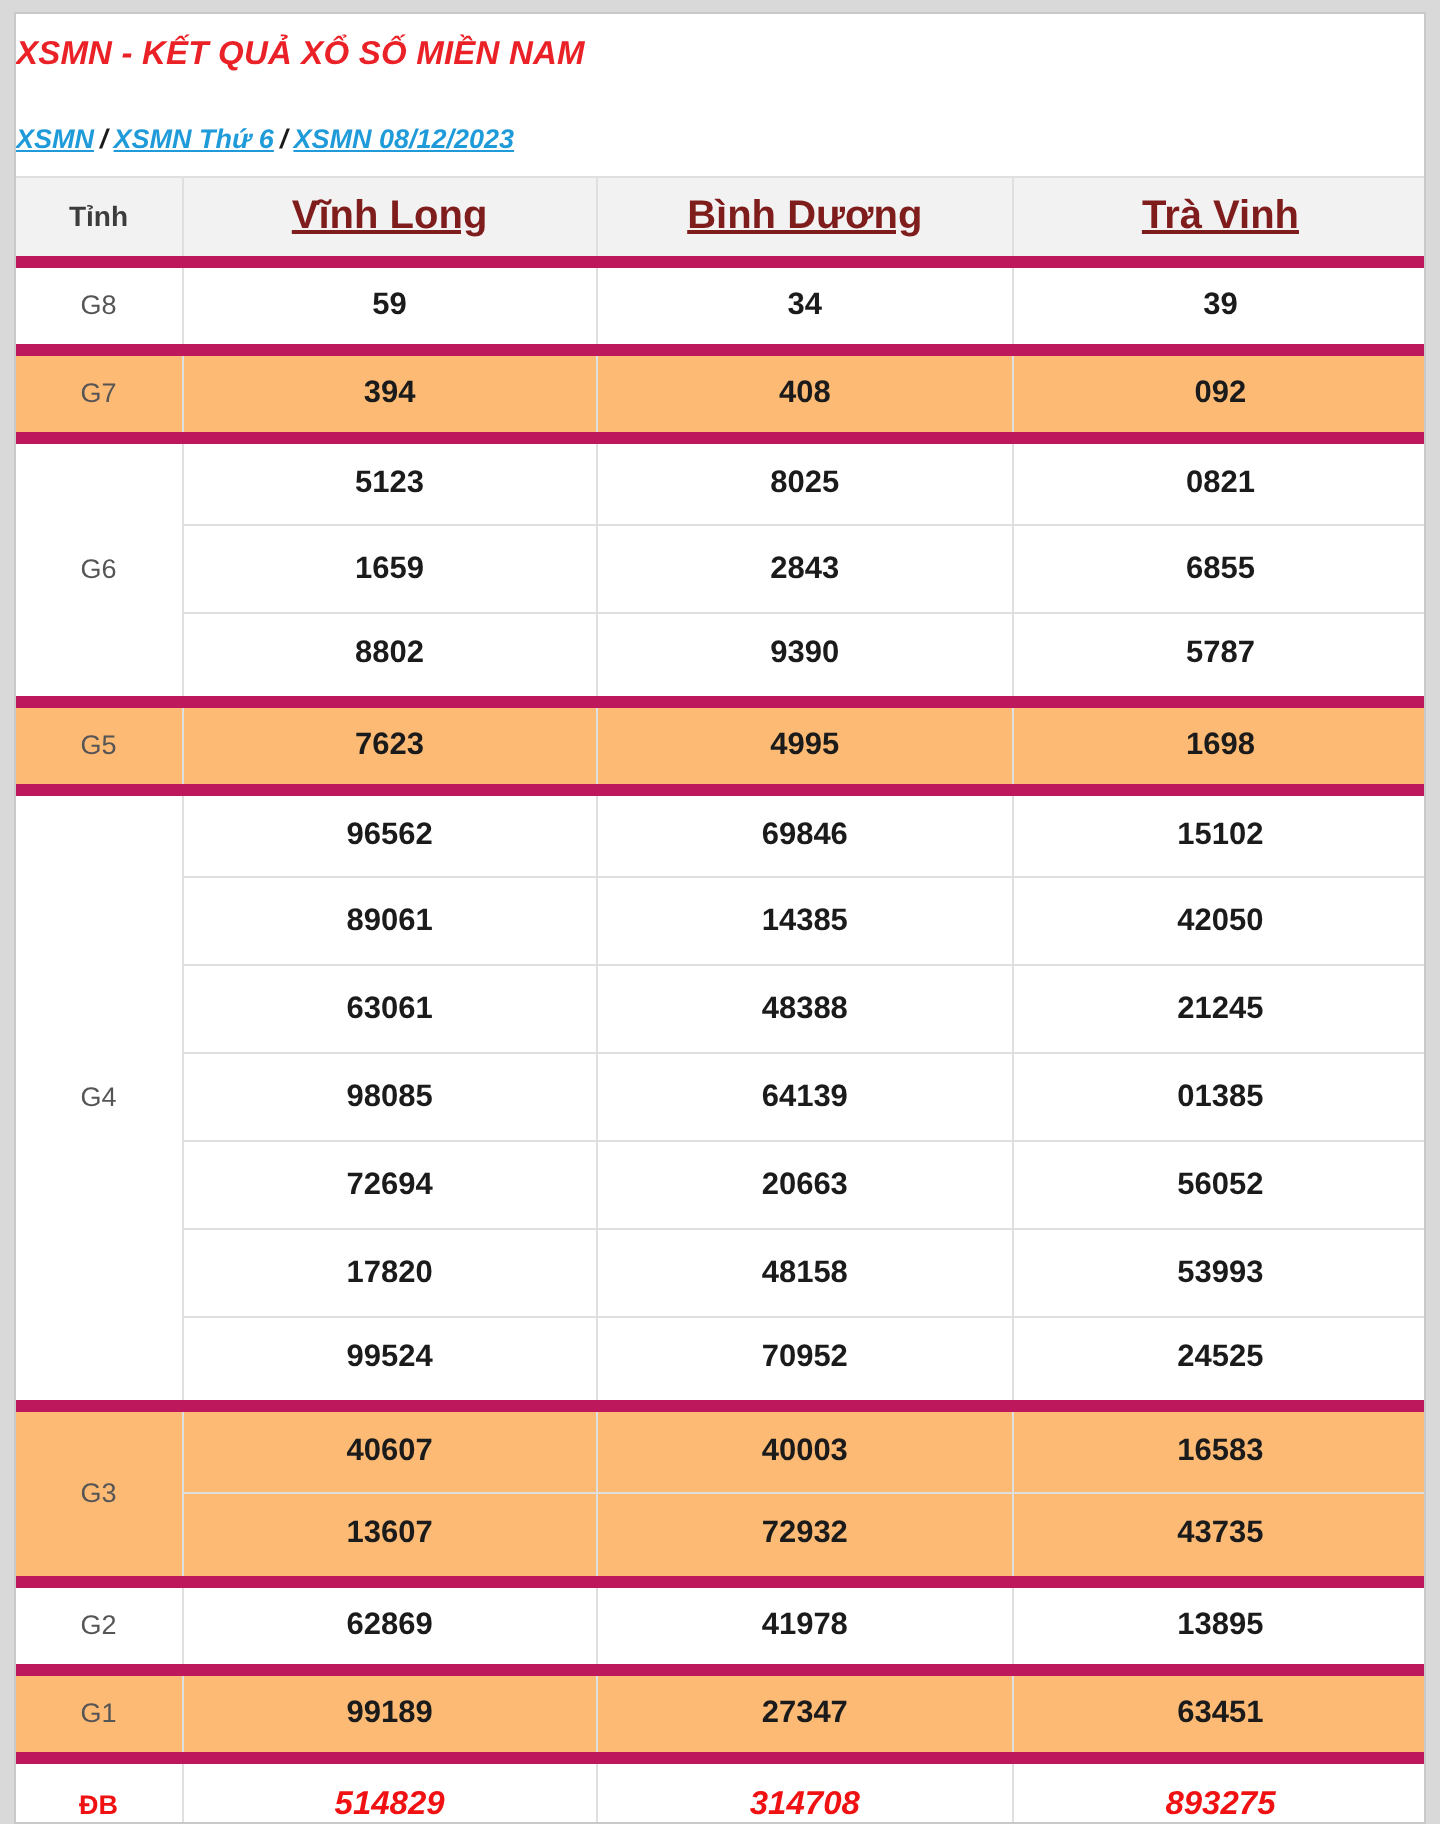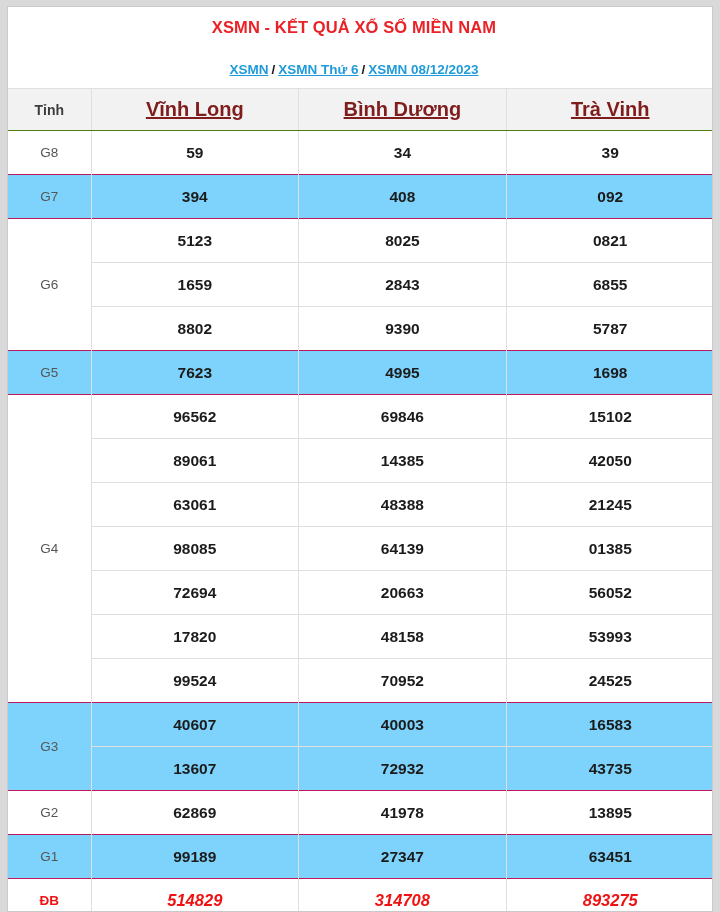--- a/index.html
+++ b/index.html
@@ -25,22 +25,22 @@
     background: #ffffff;
     border: 1px solid #c9c9c9;
     width: 706px;
     height: 906px;
     overflow: hidden;
   }
 
   
   .head {
     padding: 9px 12px 8px 0;
-    text-align: center;
     background: #ffffff;
+    font-style: italic;
   }
   .title {
     color: #ea2227;
     font-size: 16.5px;
     font-weight: bold;
     line-height: 22px;
     letter-spacing: 0.1px;
     white-space: nowrap;
   }
   .crumbs {
@@ -107,25 +107,25 @@
   td.num {
     font-size: 15.5px;
     font-weight: bold;
     color: #1b1b1b;
     height: 44px;
   }
 
   tr.grp-odd  td { background: #ffffff; }
   tr.grp-even td { background: #f2f2f2; }
 
-  tr.grp-even td.lab, tr.grp-even td.num { background: #7dd3fc; }
+  tr.grp-even td.lab, tr.grp-even td.num { background: #fdba74; }
   tr.grp-odd  td.lab, tr.grp-odd  td.num { background: #ffffff; }
 
   
-  tr.gstart td { border-top: 1px solid #be185d; text-align: center; }
+  tr.gstart td { border-top: 6px solid #be185d; text-align: center; }
 
   
   td.db-lab {
     color: #f01212;
     font-size: 13.5px;
     font-weight: bold;
   }
   td.db-num {
     color: #f01212;
     font-size: 16.5px;

